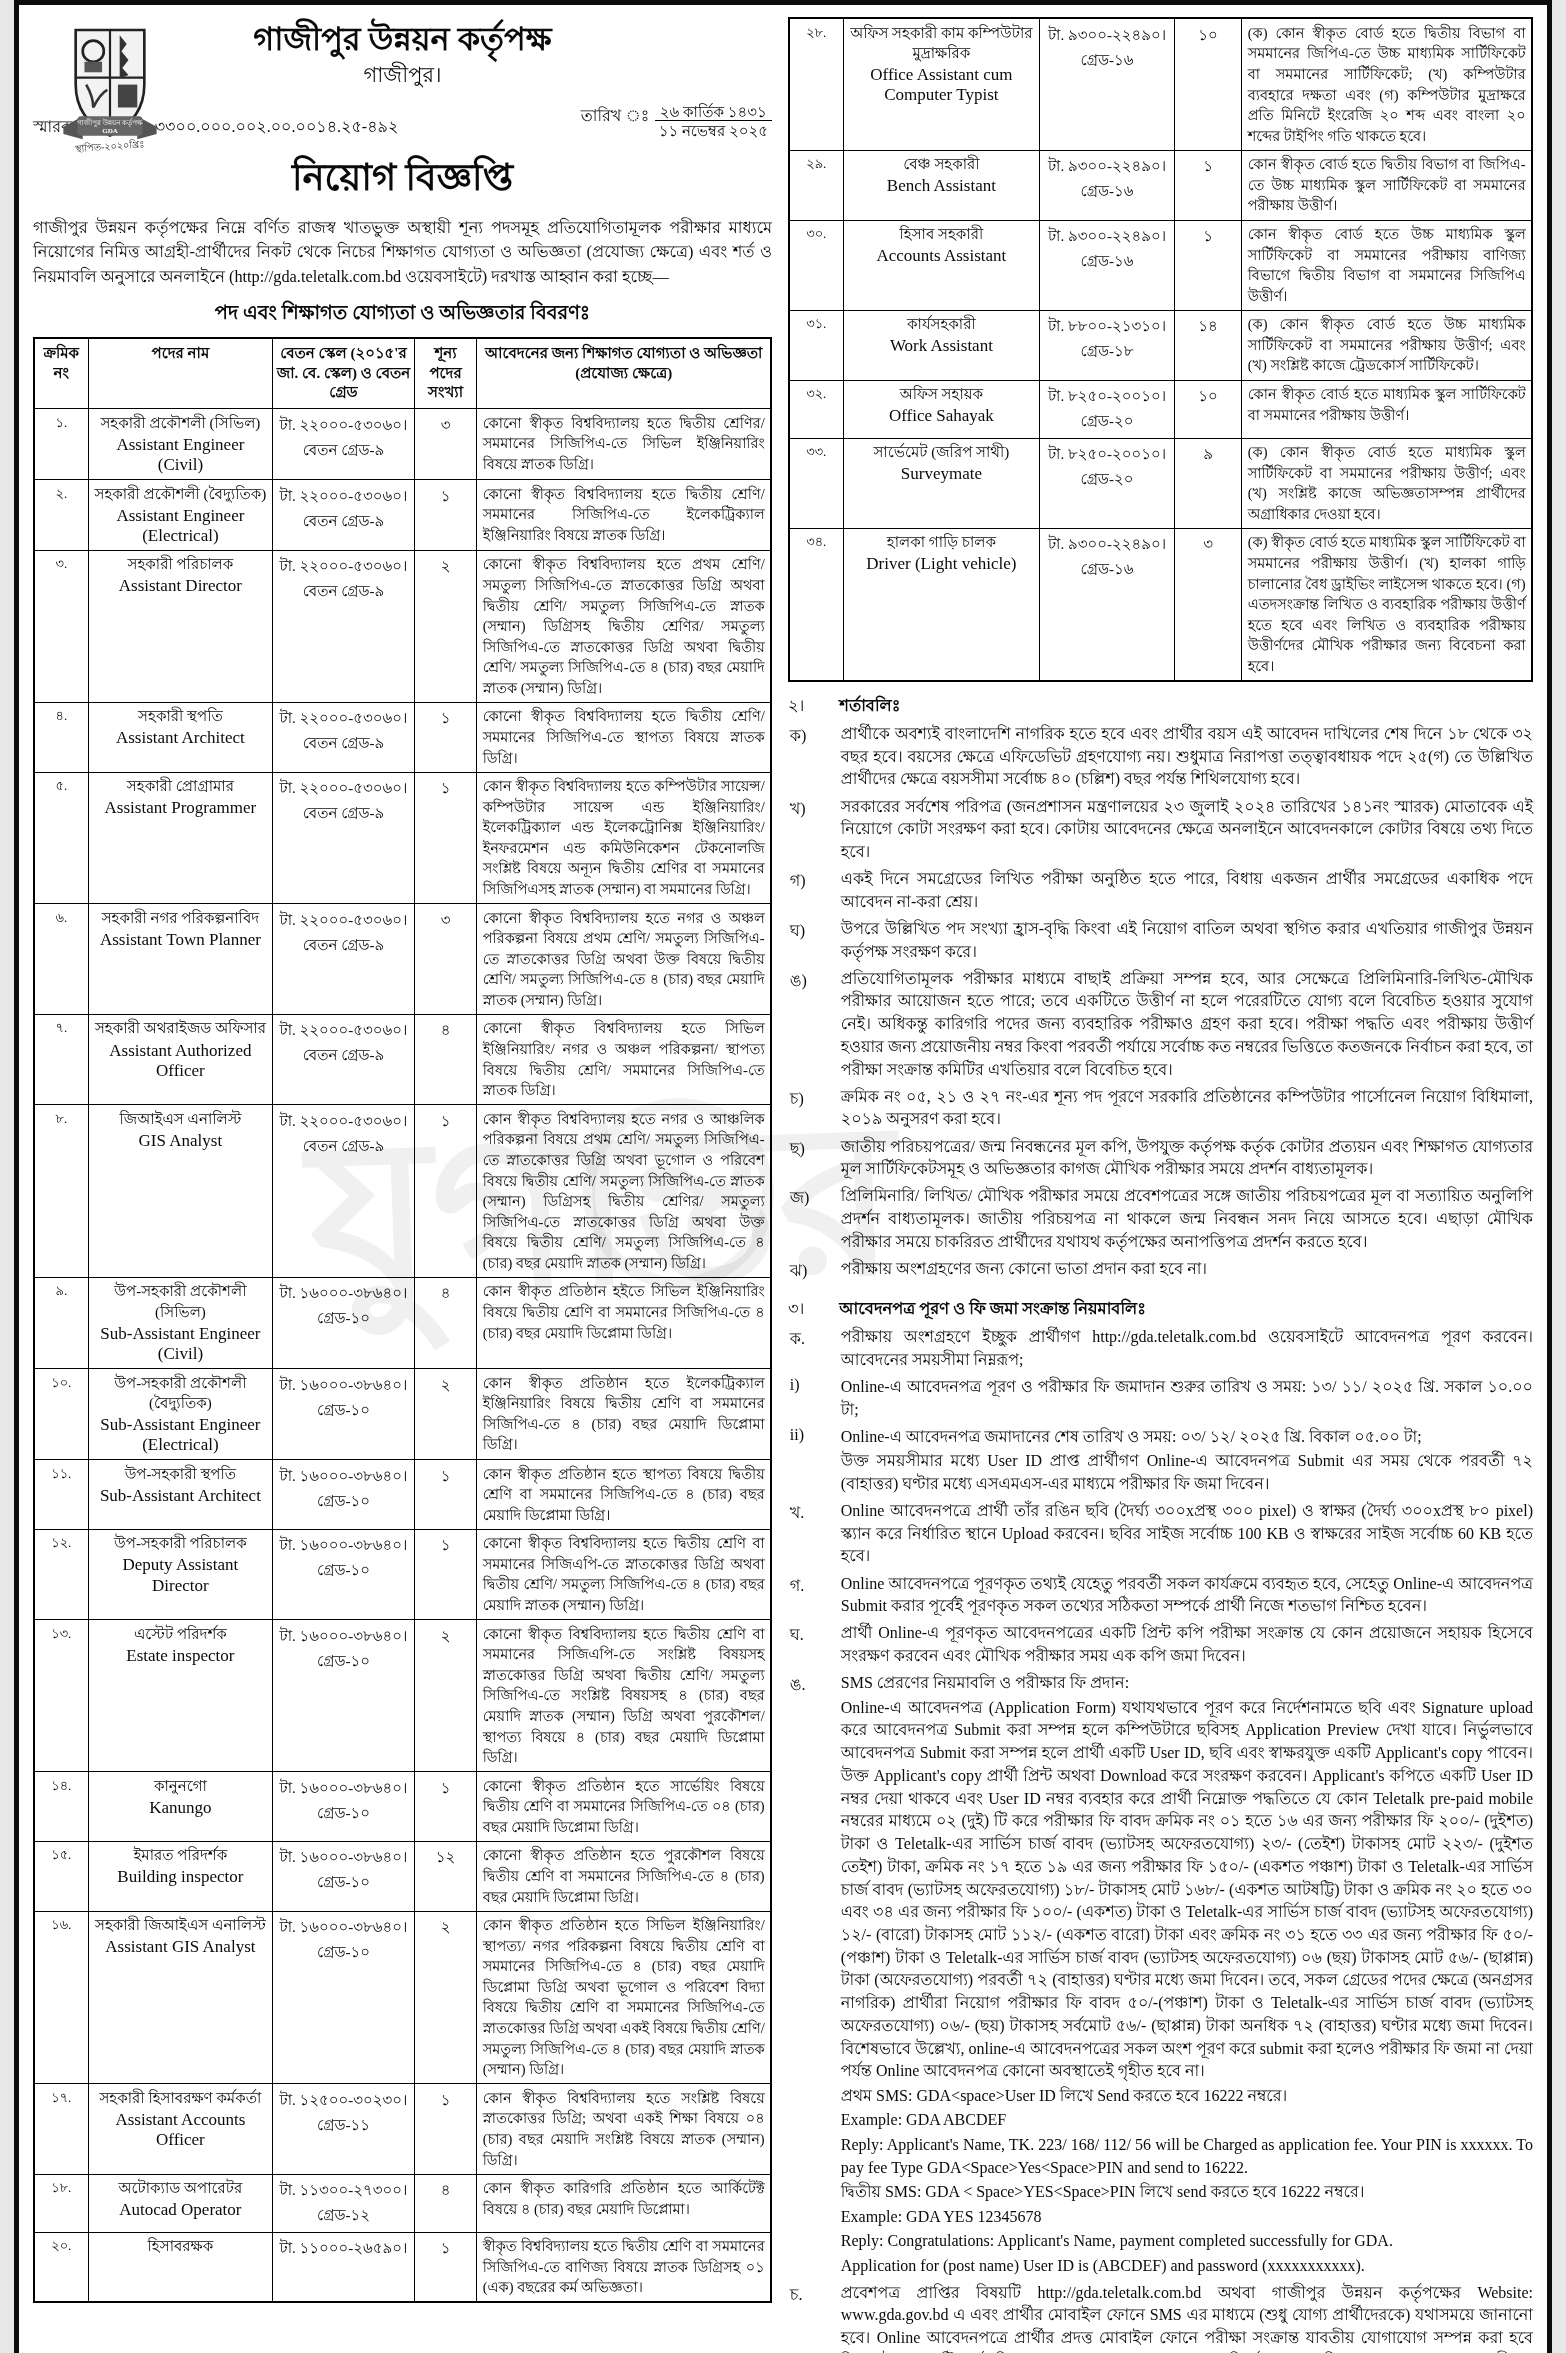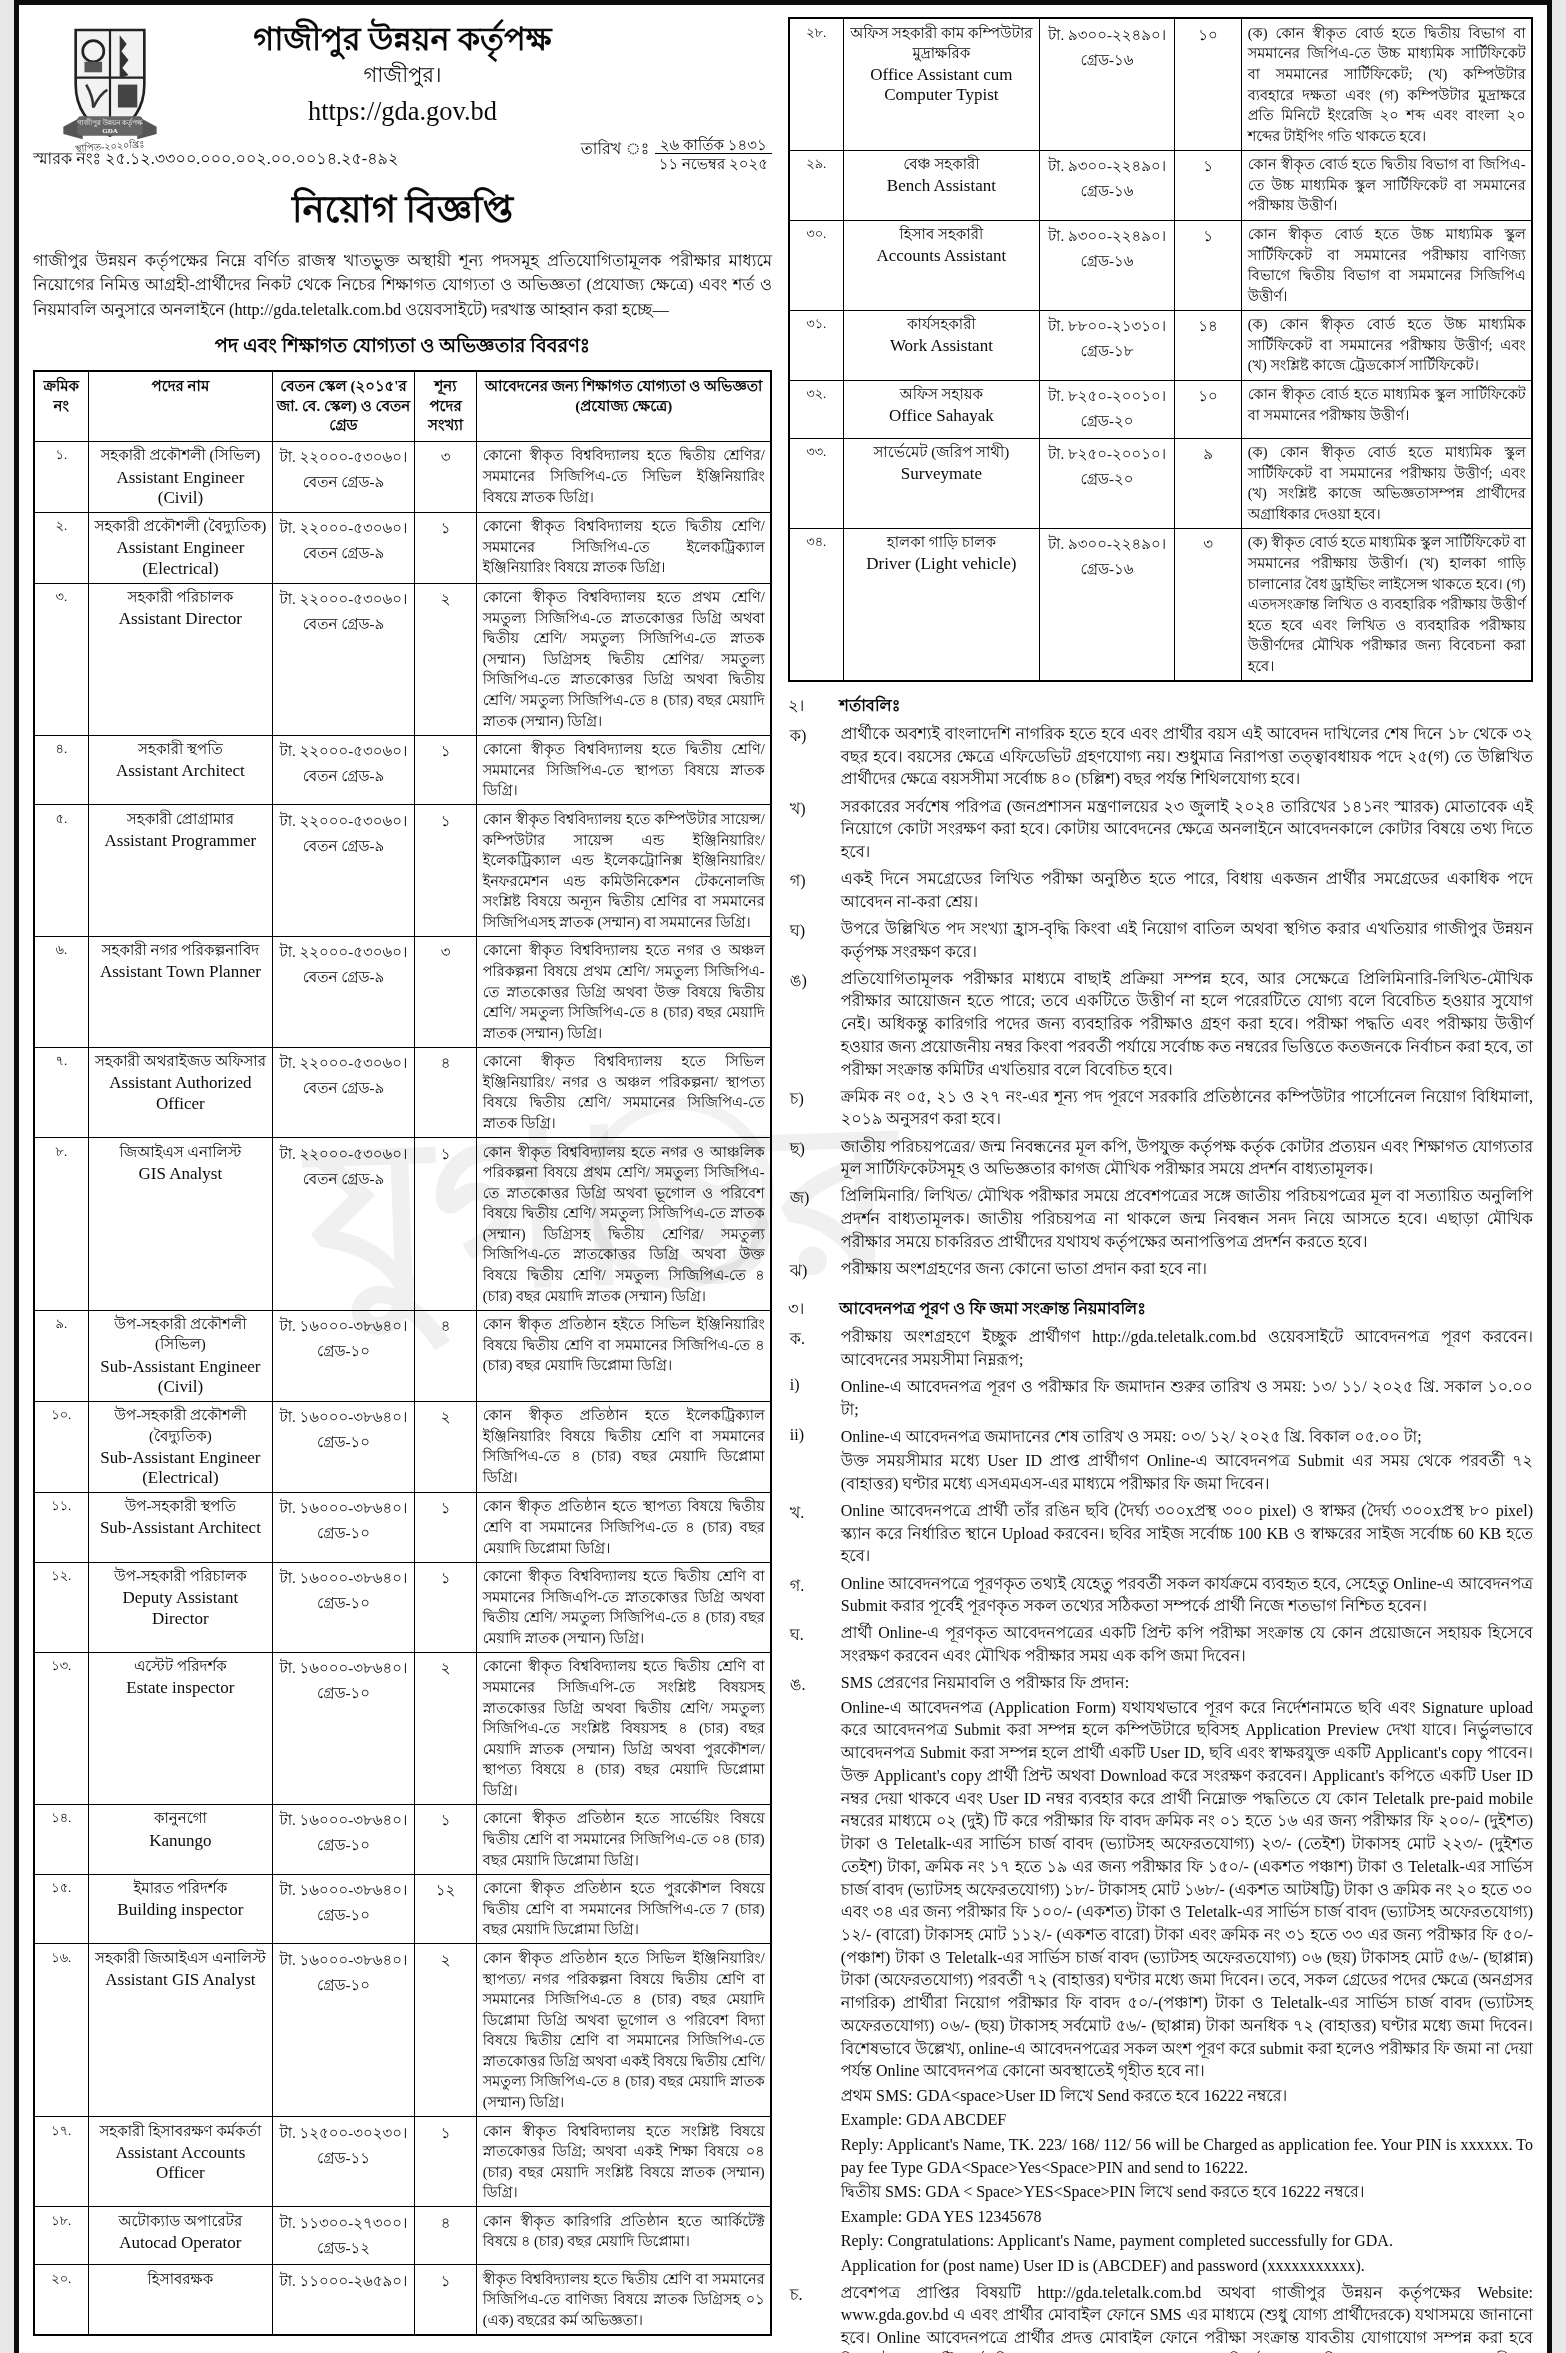--- a/index.html
+++ b/index.html
@@ -72,21 +72,20 @@
           <path d="M32 70 q8 14 8 26 q8 -16 16 -20" fill="none" stroke="#333" stroke-width="3"></path>
           <rect x="68" y="70" width="22" height="26" fill="#444"></rect>
           <path d="M6 118 l22 -12 v26 l-22 -6 z M112 118 l-22 -12 v26 l22 -6 z" fill="#555"></path>
           <rect x="22" y="106" width="74" height="22" rx="4" fill="#666"></rect>
           <text x="59" y="116" text-anchor="middle" font-size="8" fill="#fff">গাজীপুর উন্নয়ন কর্তৃপক্ষ</text>
           <text x="59" y="125" text-anchor="middle" font-size="8" fill="#fff" font-weight="bold">GDA</text>
           <text x="59" y="144" text-anchor="middle" font-size="11" fill="#222" transform="rotate(-4 59 144)">স্থাপিত-২০২০খ্রিঃ</text>
         </svg>
         <div class="org">গাজীপুর উন্নয়ন কর্তৃপক্ষ</div>
         <div class="place">গাজীপুর।</div>
-        <div class="url">https://gda.gov.bd</div>
       </div>
 
       <div class="memo-row">
         <span>স্মারক নংঃ ২৫.১২.৩৩০০.০০০.০০২.০০.০০১৪.২৫-৪৯২</span>
         <span class="date-wrap">
           <span>তারিখ ঃ</span>
           <span class="frac">
             <span class="top">২৬ কার্তিক ১৪৩১</span><br>
             <span>১১ নভেম্বর ২০২৫</span>
           </span>
@@ -308,21 +307,21 @@
     <td class="c-sl">১৫.</td>
     <td class="c-post">
       <div class="post-bn">ইমারত পরিদর্শক</div>
       <div class="post-en">Building inspector</div>
     </td>
     <td class="c-scale">
       <div>টা. ১৬০০০-৩৮৬৪০।</div>
       <div>গ্রেড-১০</div>
     </td>
     <td class="c-vac">১২</td>
-    <td class="c-qual">কোনো স্বীকৃত প্রতিষ্ঠান হতে পুরকৌশল বিষয়ে দ্বিতীয় শ্রেণি বা সমমানের সিজিপিএ-তে 7 (চার) বছর মেয়াদি ডিপ্লোমা ডিগ্রি।</td>
+    <td class="c-qual">কোনো স্বীকৃত প্রতিষ্ঠান হতে পুরকৌশল বিষয়ে দ্বিতীয় শ্রেণি বা সমমানের সিজিপিএ-তে ৪ (চার) বছর মেয়াদি ডিপ্লোমা ডিগ্রি।</td>
   </tr>
 
   <tr>
     <td class="c-sl">১৬.</td>
     <td class="c-post">
       <div class="post-bn">সহকারী জিআইএস এনালিস্ট</div>
       <div class="post-en">Assistant GIS Analyst</div>
     </td>
     <td class="c-scale">
       <div>টা. ১৬০০০-৩৮৬৪০।</div>

